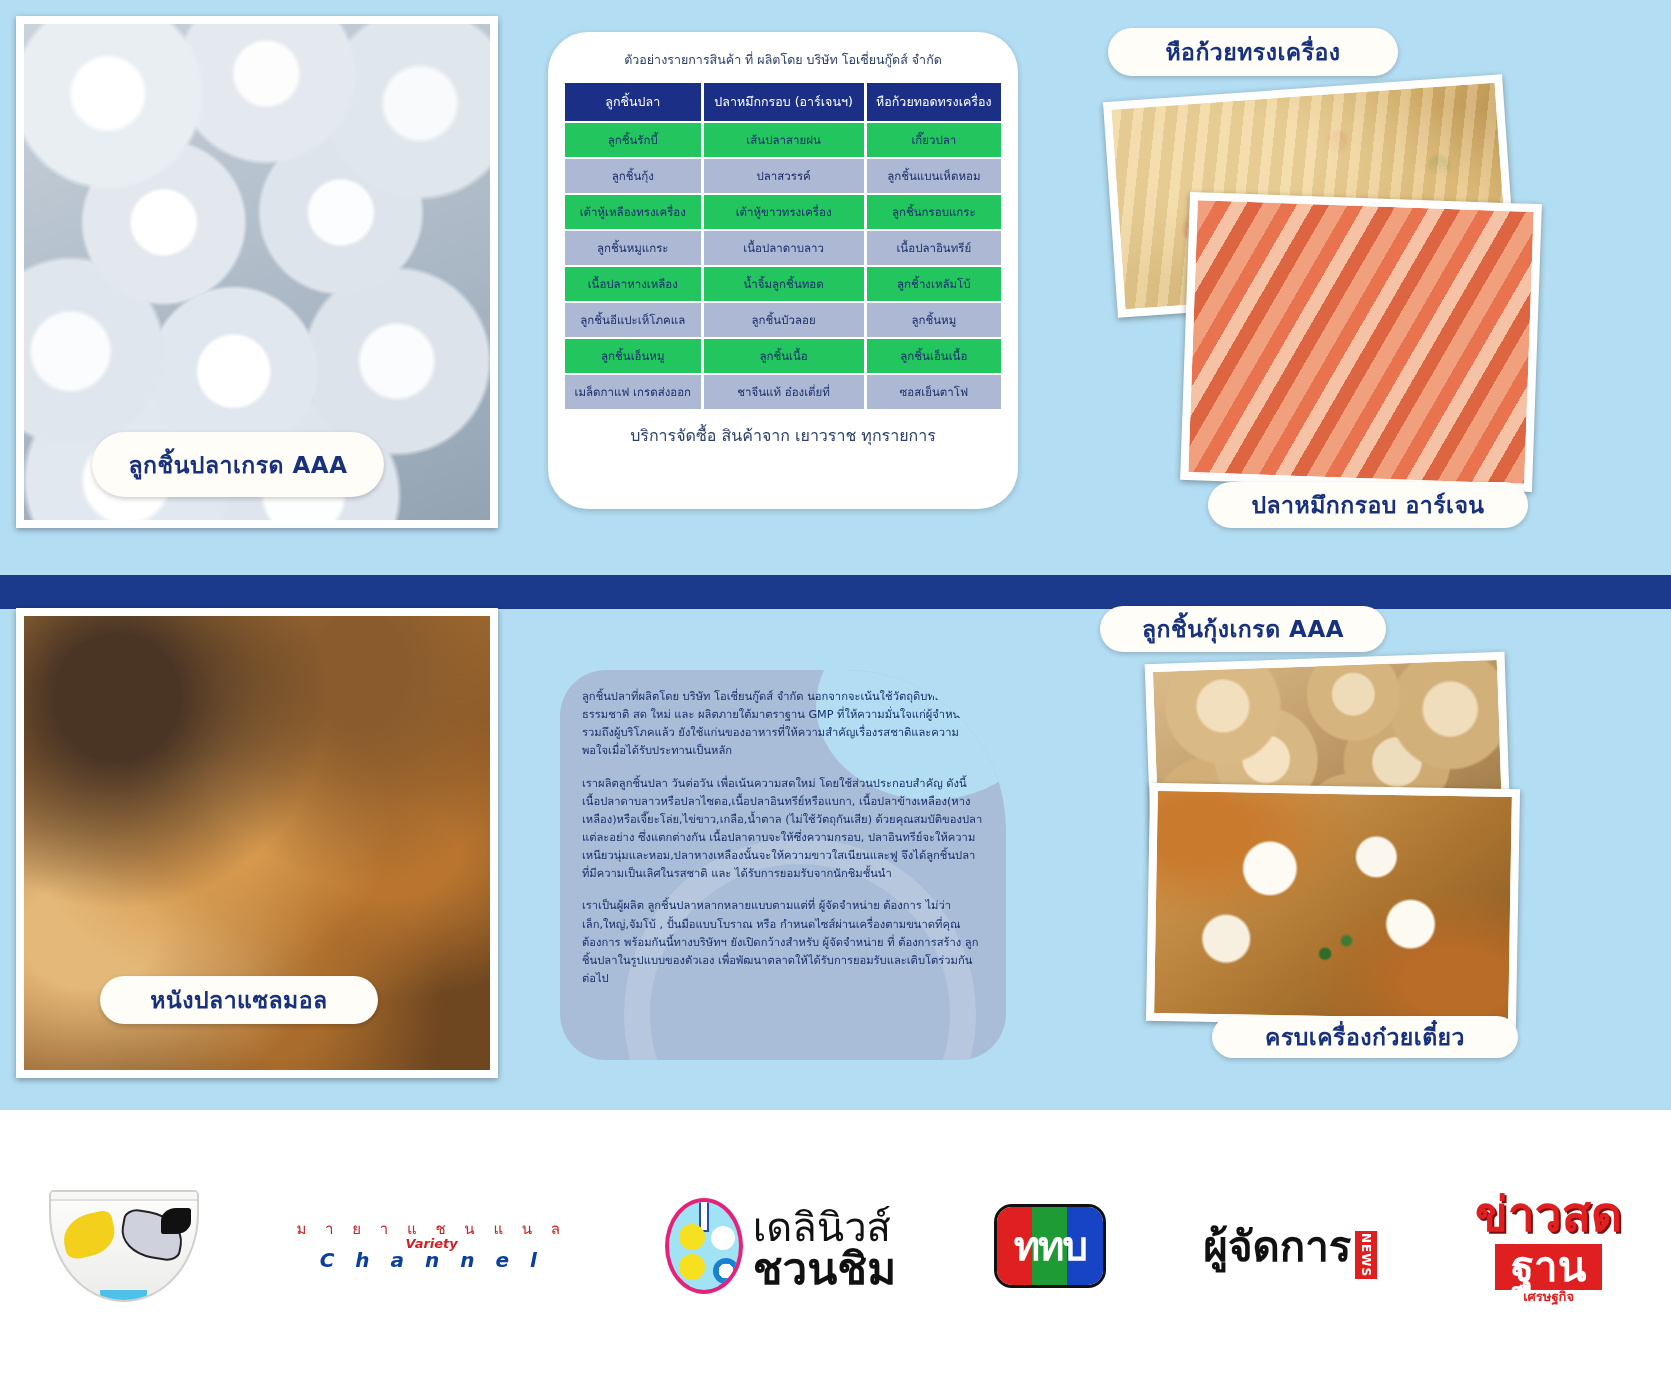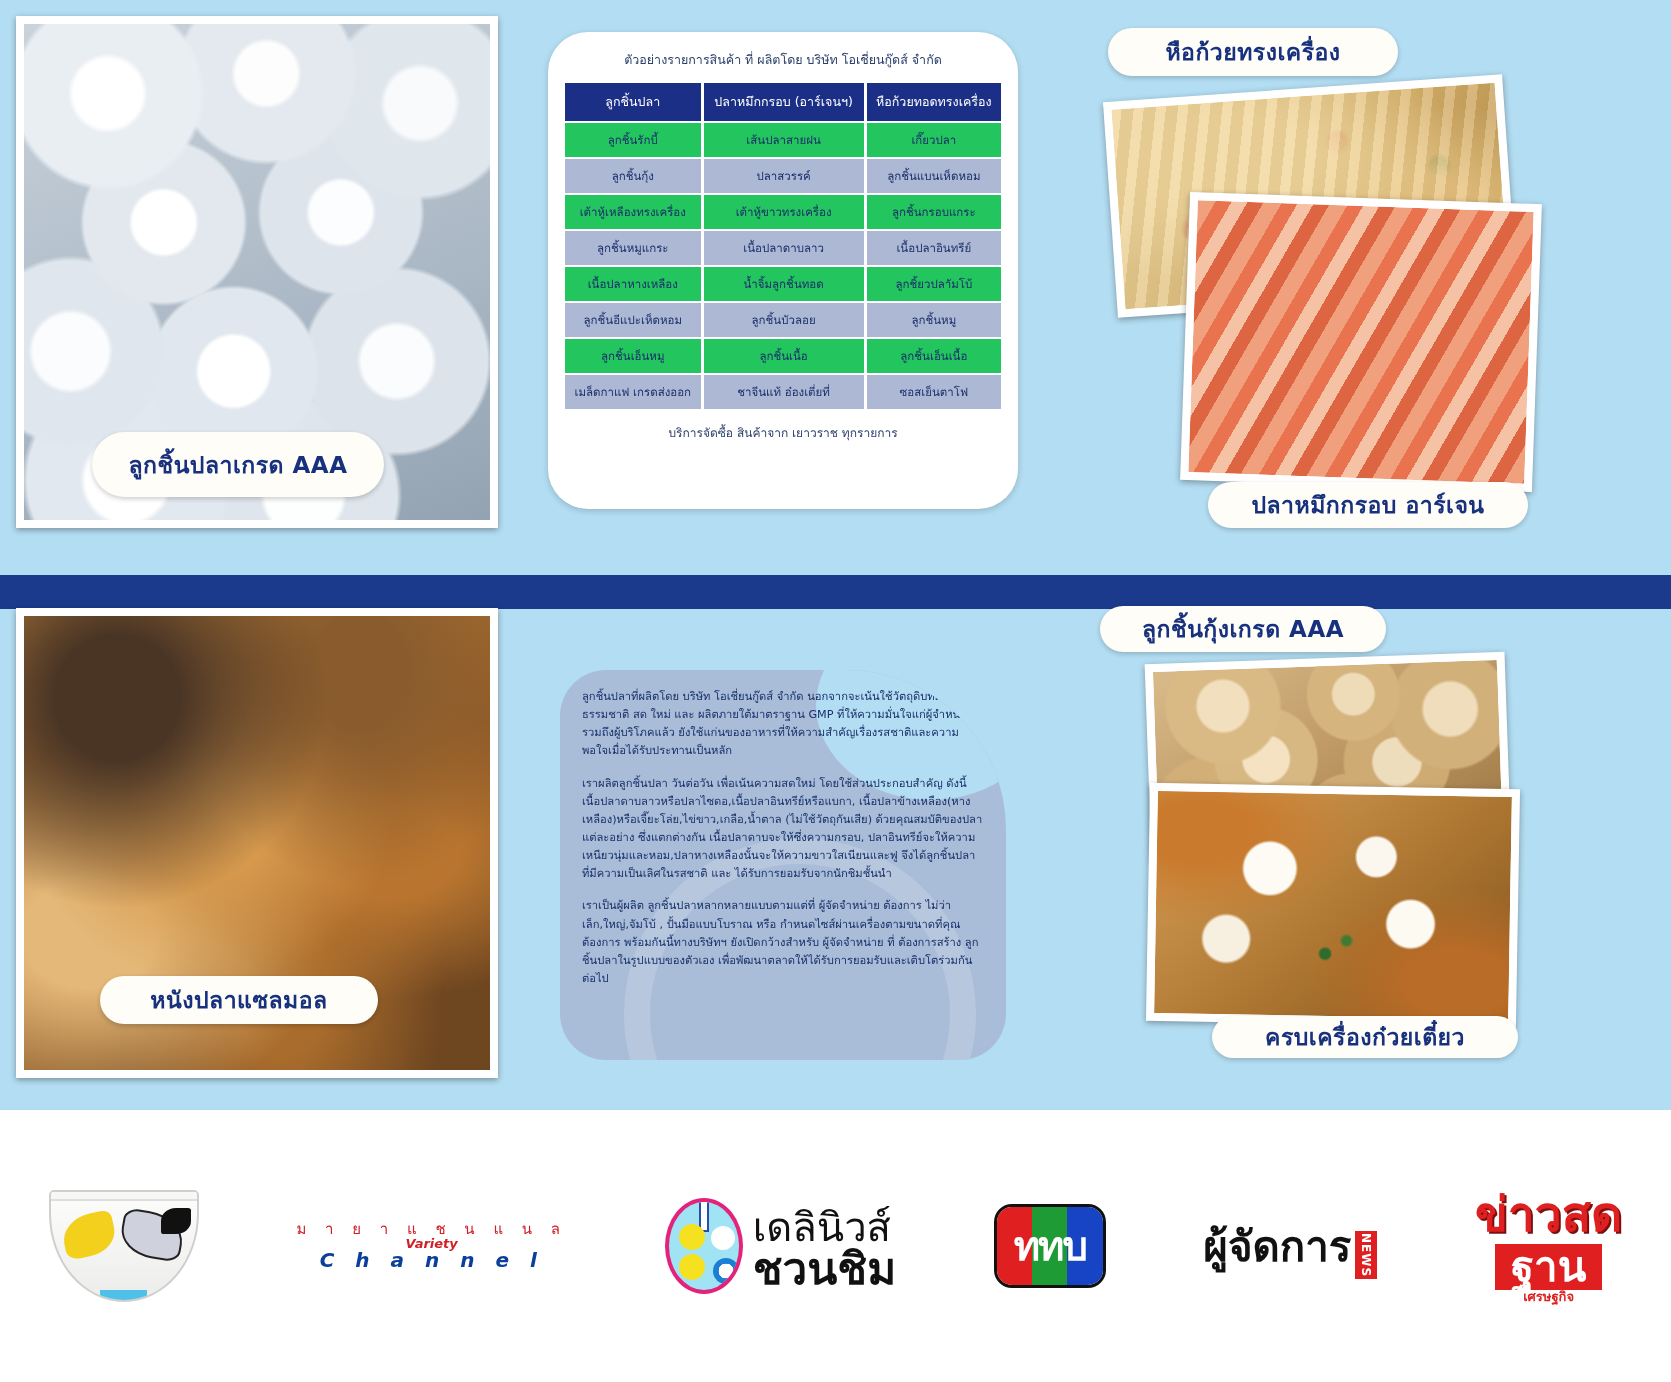--- a/index.html
+++ b/index.html
@@ -134,21 +134,21 @@
   table.product-table { width: 100%; border-collapse: separate; border-spacing: 3px 2px; }
   table.product-table th {
     background: #1b2f86; color: #fff; font-size: 12.5px; font-weight: normal;
     padding: 9px 2px; text-align: center;
   }
   table.product-table td {
     font-size: 11.5px; color: #1b2f6b; text-align: center; padding: 8px 2px;
   }
   table.product-table tr.odd td { background: #22c55e; }
   table.product-table tr.even td { background: #adb9d4; }
-  .table-footnote { text-align: center; font-size: 12px; color: #2b3f6b; margin-top: 12px; }
+  .table-footnote { text-align: center; font-size: 16px; color: #2b3f6b; margin-top: 12px; }
 
   
   .article {
     position: absolute; left: 548px; top: 612px; width: 470px; height: 460px;
   }
   .article-title {
     position: absolute; left: 0; top: 10px; width: 100%;
     text-align: center; font-size: 14.5px; color: #1b2f6b;
   }
   .article-body {
@@ -290,24 +290,24 @@
           <td>ลูกชิ้นกรอบแกระ</td>
         </tr>
         <tr class="even">
           <td>ลูกชิ้นหมูแกระ</td>
           <td>เนื้อปลาดาบลาว</td>
           <td>เนื้อปลาอินทรีย์</td>
         </tr>
         <tr class="odd">
           <td>เนื้อปลาหางเหลือง</td>
           <td>น้ำจิ้มลูกชิ้นทอด</td>
-          <td>ลูกชิ้ยวปลาัมโบ้</td>
+          <td>ลูกชิ้างเหลัมโบ้</td>
         </tr>
         <tr class="even">
-          <td>ลูกชิ้นอีแปะเห็ดหอม</td>
+          <td>ลูกชิ้นอีแปะเห็โภคแล</td>
           <td>ลูกชิ้นบัวลอย</td>
           <td>ลูกชิ้นหมู</td>
         </tr>
         <tr class="odd">
           <td>ลูกชิ้นเอ็นหมู</td>
           <td>ลูกชิ้นเนื้อ</td>
           <td>ลูกชิ้นเอ็นเนื้อ</td>
         </tr>
         <tr class="even">
           <td>เมล็ดกาแฟ เกรดส่งออก</td>

